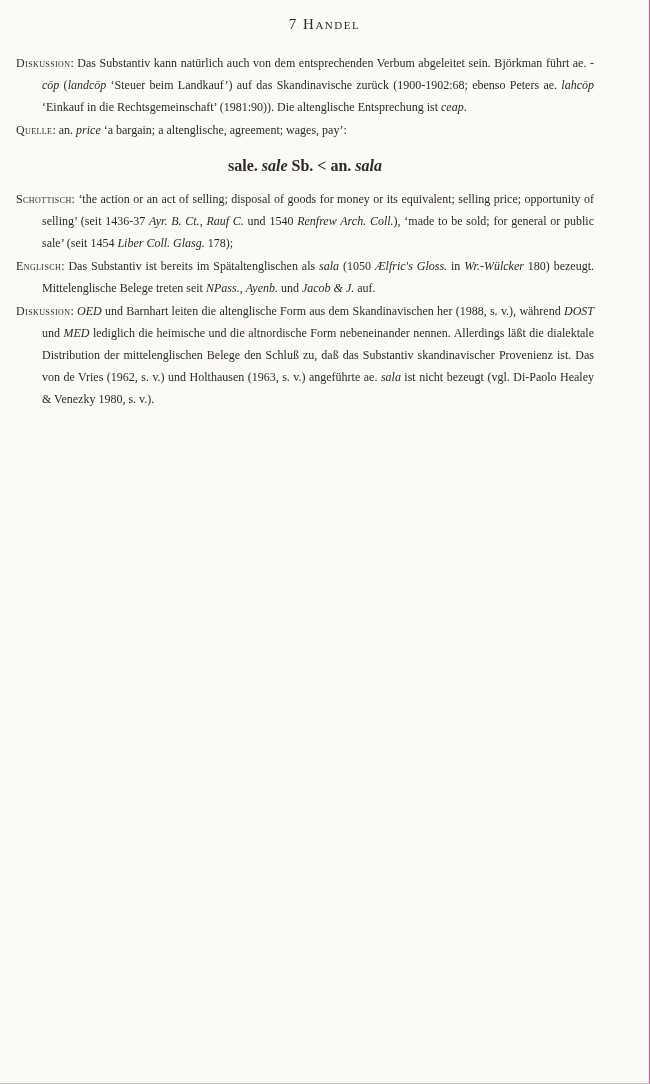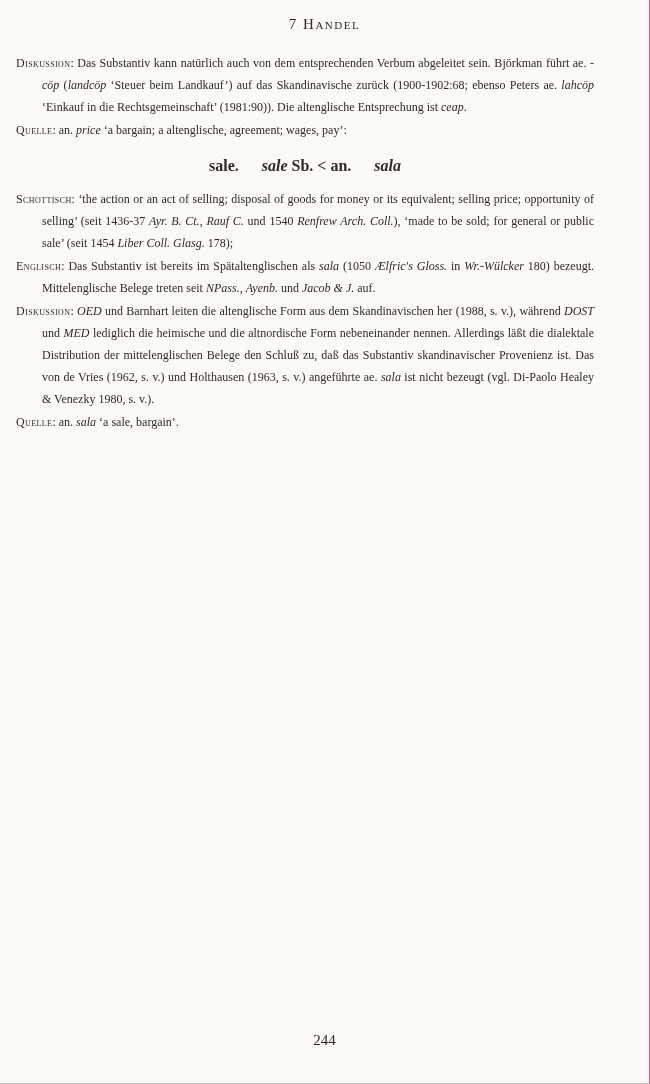--- a/index.html
+++ b/index.html
@@ -49,21 +49,21 @@
     line-height: 23px;
     text-align: center;
     font-weight: bold;
     margin: 13px 0 11px 0;
     padding-left: 0;
     text-indent: 0;
   }
   .run-plain { font-style: normal; }
   .run-italic { font-style: italic; }
   .run-bold { font-weight: bold; }
-  .run-bolditalic { font-weight: bold; font-style: italic; margin-left: 19px; }
+  .run-bolditalic { font-weight: bold; font-style: italic; }
   .run-smallcaps { font-variant: small-caps; letter-spacing: 0.4px; }
   .page-number {
     position: absolute;
     bottom: 34px;
     left: 0;
     width: 100%;
     text-align: center;
     font-size: 15px;
   }
 </style>
@@ -73,17 +73,15 @@
 <div class="page">
   <div class="running-header">7 Handel</div>
 
   <div class="page-body">
       <p class="entry"><span class="run-smallcaps">Diskussion</span><span class="run-plain">: Das Substantiv kann natürlich auch von dem entsprechenden Verbum abgeleitet sein. Björkman führt ae. </span><span class="run-italic">-cōp</span><span class="run-plain"> (</span><span class="run-italic">landcōp</span><span class="run-plain"> ‘Steuer beim Landkauf’) auf das Skandinavische zurück (1900-1902:68; ebenso Peters ae. </span><span class="run-italic">lahcōp</span><span class="run-plain"> ‘Einkauf in die Rechtsgemeinschaft’ (1981:90)). Die altenglische Entsprechung ist </span><span class="run-italic">ceap</span><span class="run-plain">.</span></p>
       <p class="entry"><span class="run-smallcaps">Quelle</span><span class="run-plain">: an. </span><span class="run-italic">price</span><span class="run-plain"> ‘a bargain; a altenglische, agreement; wages, pay’:</span></p>
       <p class="heading"><span class="run-bold">sale. </span><span class="run-bolditalic">sale</span><span class="run-bold"> Sb. &lt; an. </span><span class="run-bolditalic">sala</span></p>
       <p class="entry"><span class="run-smallcaps">Schottisch</span><span class="run-plain">: ‘the action or an act of selling; disposal of goods for money or its equivalent; selling price; opportunity of selling’ (seit 1436-37 </span><span class="run-italic">Ayr. B. Ct.</span><span class="run-plain">, </span><span class="run-italic">Rauf C.</span><span class="run-plain"> und 1540 </span><span class="run-italic">Renfrew Arch. Coll.</span><span class="run-plain">), ‘made to be sold; for general or public sale’ (seit 1454 </span><span class="run-italic">Liber Coll. Glasg.</span><span class="run-plain"> 178);</span></p>
       <p class="entry"><span class="run-smallcaps">Englisch</span><span class="run-plain">: Das Substantiv ist bereits im Spätaltenglischen als </span><span class="run-italic">sala</span><span class="run-plain"> (1050 </span><span class="run-italic">Ælfric's Gloss.</span><span class="run-plain"> in </span><span class="run-italic">Wr.-Wülcker</span><span class="run-plain"> 180) bezeugt. Mittelenglische Belege treten seit </span><span class="run-italic">NPass.</span><span class="run-plain">, </span><span class="run-italic">Ayenb.</span><span class="run-plain"> und </span><span class="run-italic">Jacob &amp; J.</span><span class="run-plain"> auf.</span></p>
       <p class="entry"><span class="run-smallcaps">Diskussion</span><span class="run-plain">: </span><span class="run-italic">OED</span><span class="run-plain"> und Barnhart leiten die altenglische Form aus dem Skandinavischen her (1988, s. v.), während </span><span class="run-italic">DOST</span><span class="run-plain"> und </span><span class="run-italic">MED</span><span class="run-plain"> lediglich die heimische und die altnordische Form nebeneinander nennen. Allerdings läßt die dialektale Distribution der mittelenglischen Belege den Schluß zu, daß das Substantiv skandinavischer Provenienz ist. Das von de Vries (1962, s. v.) und Holthausen (1963, s. v.) angeführte ae. </span><span class="run-italic">sala</span><span class="run-plain"> ist nicht bezeugt (vgl. Di-Paolo Healey &amp; Venezky 1980, s. v.).</span></p>
-      <p class="entry"><span class="run-smallcaps">Quelle</span><span class="run-plain">: an. </span><span class="run-italic">sala</span><span class="run-plain"> ‘a sale, bargain’.</span></p>
     </div>
 
-  <div class="page-number">244</div>
 </div>
 
 </body></html>

